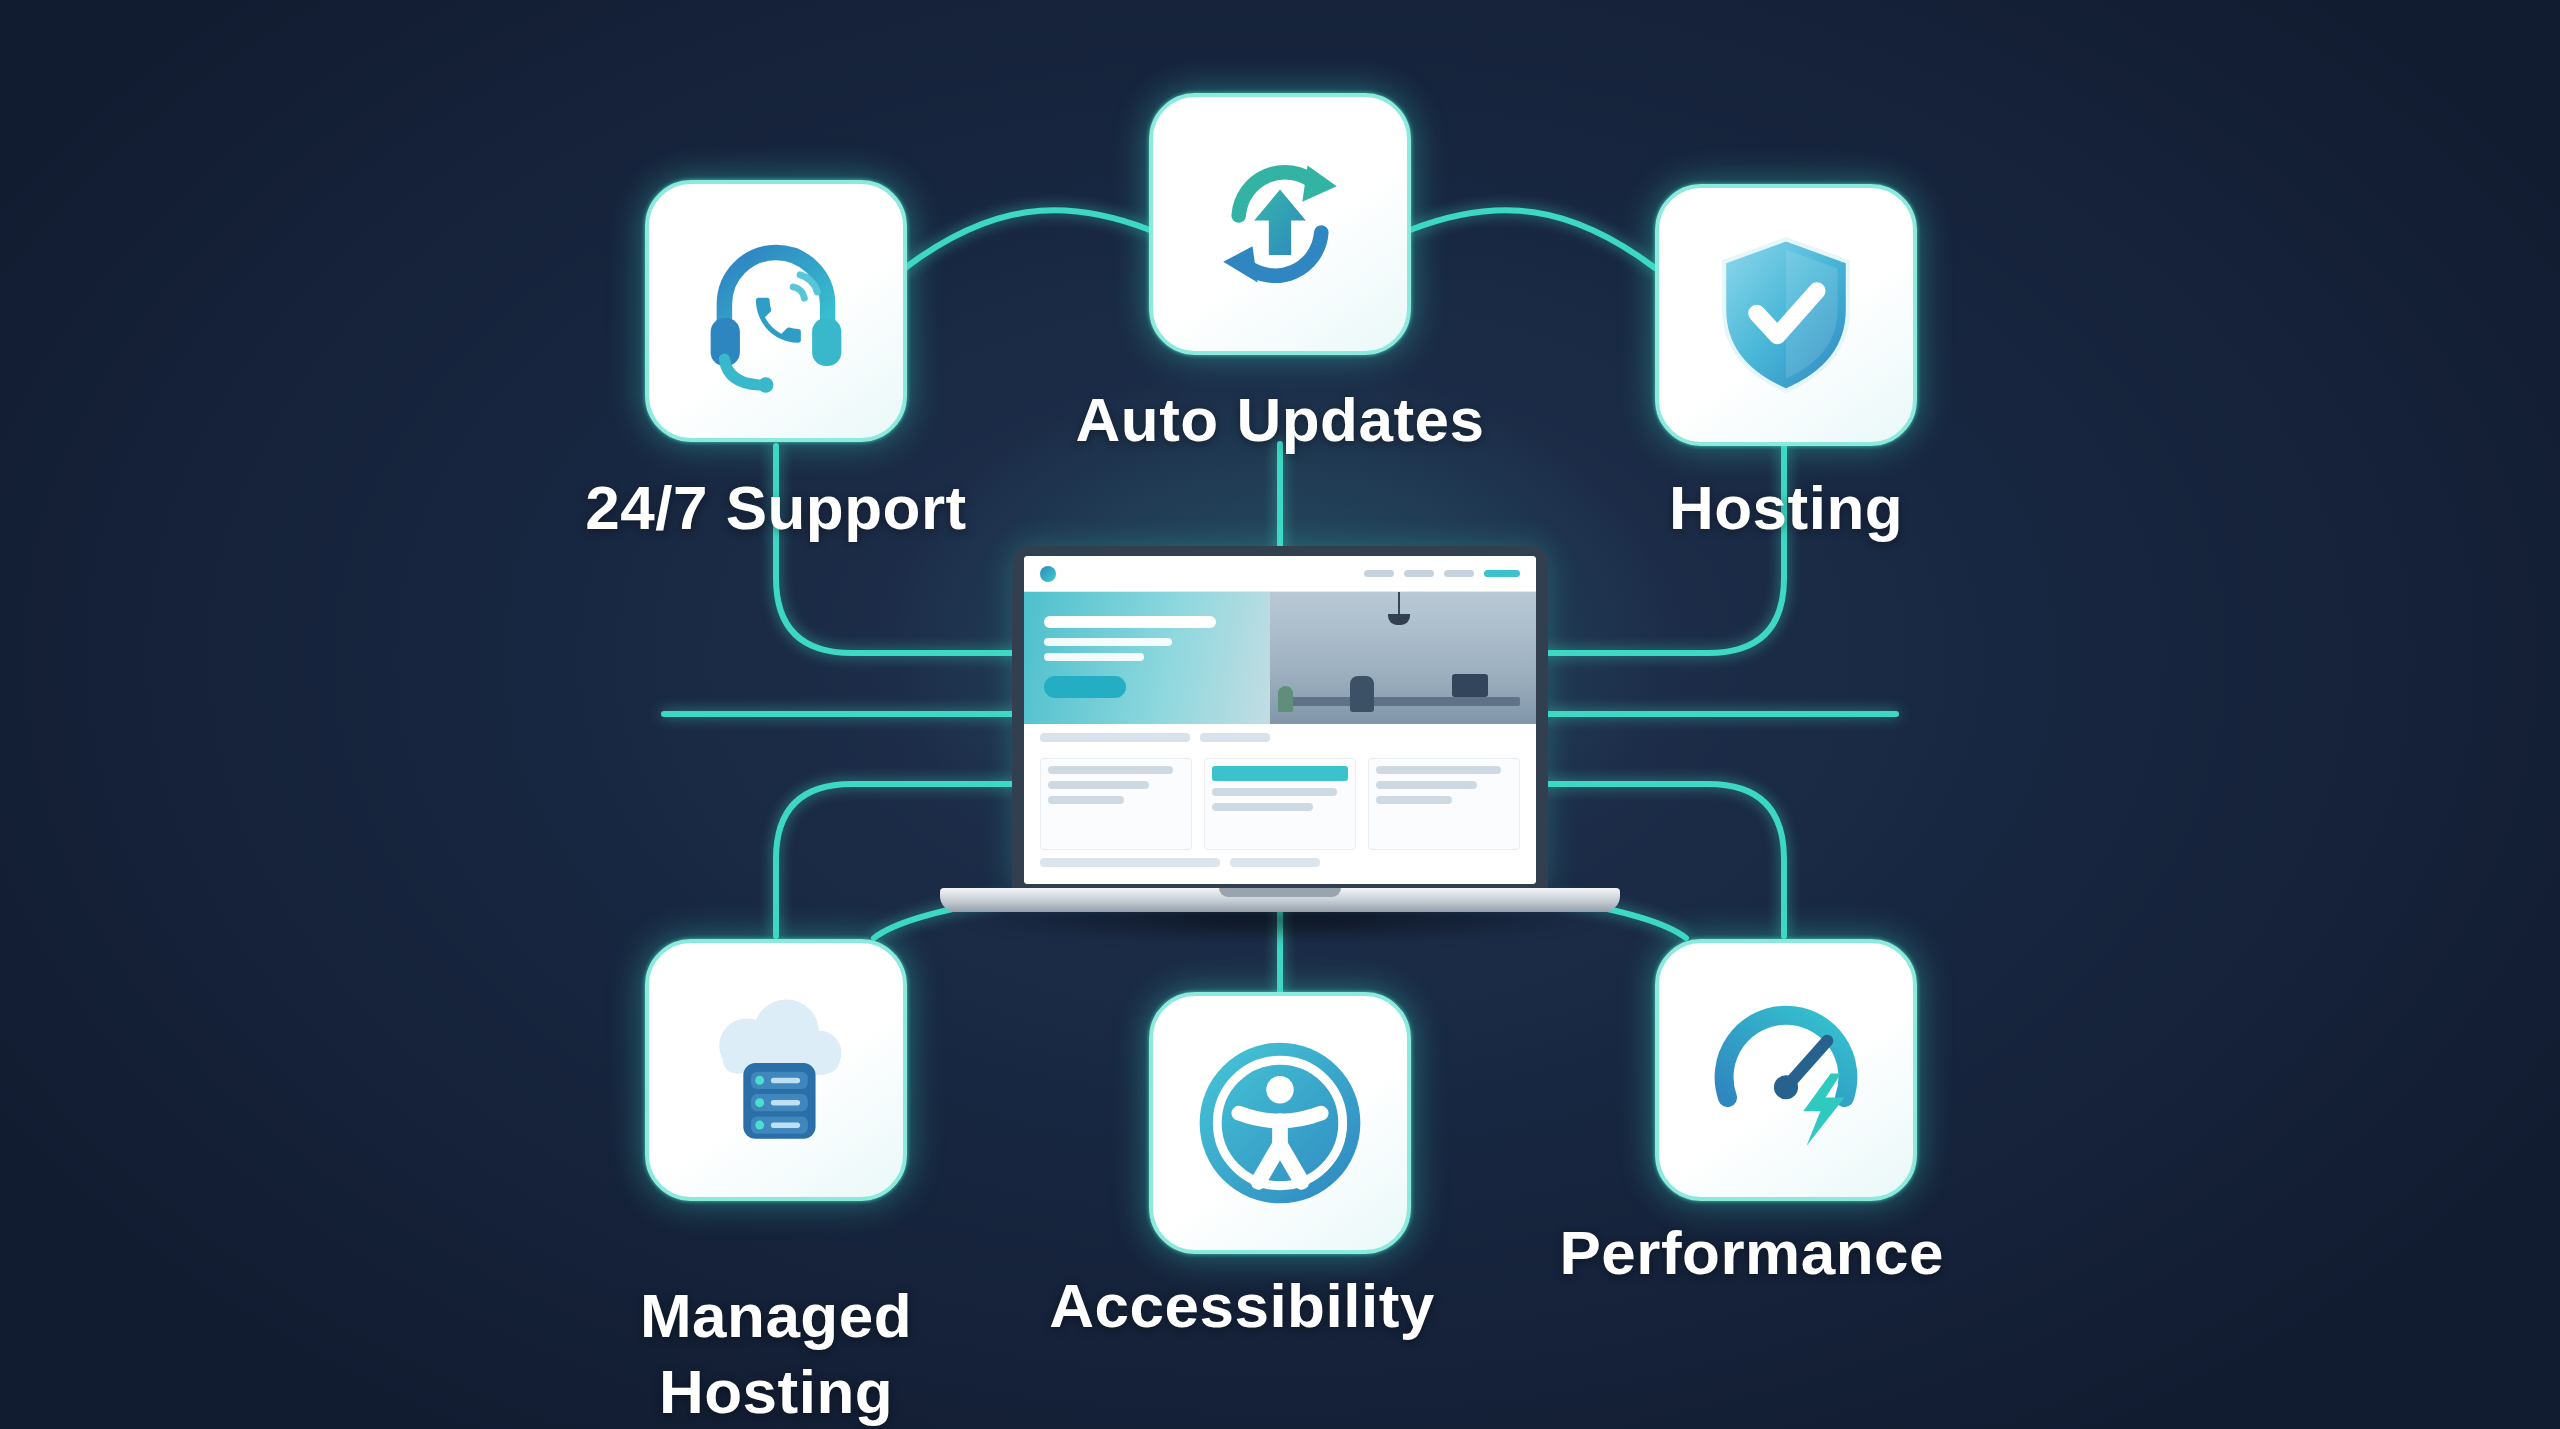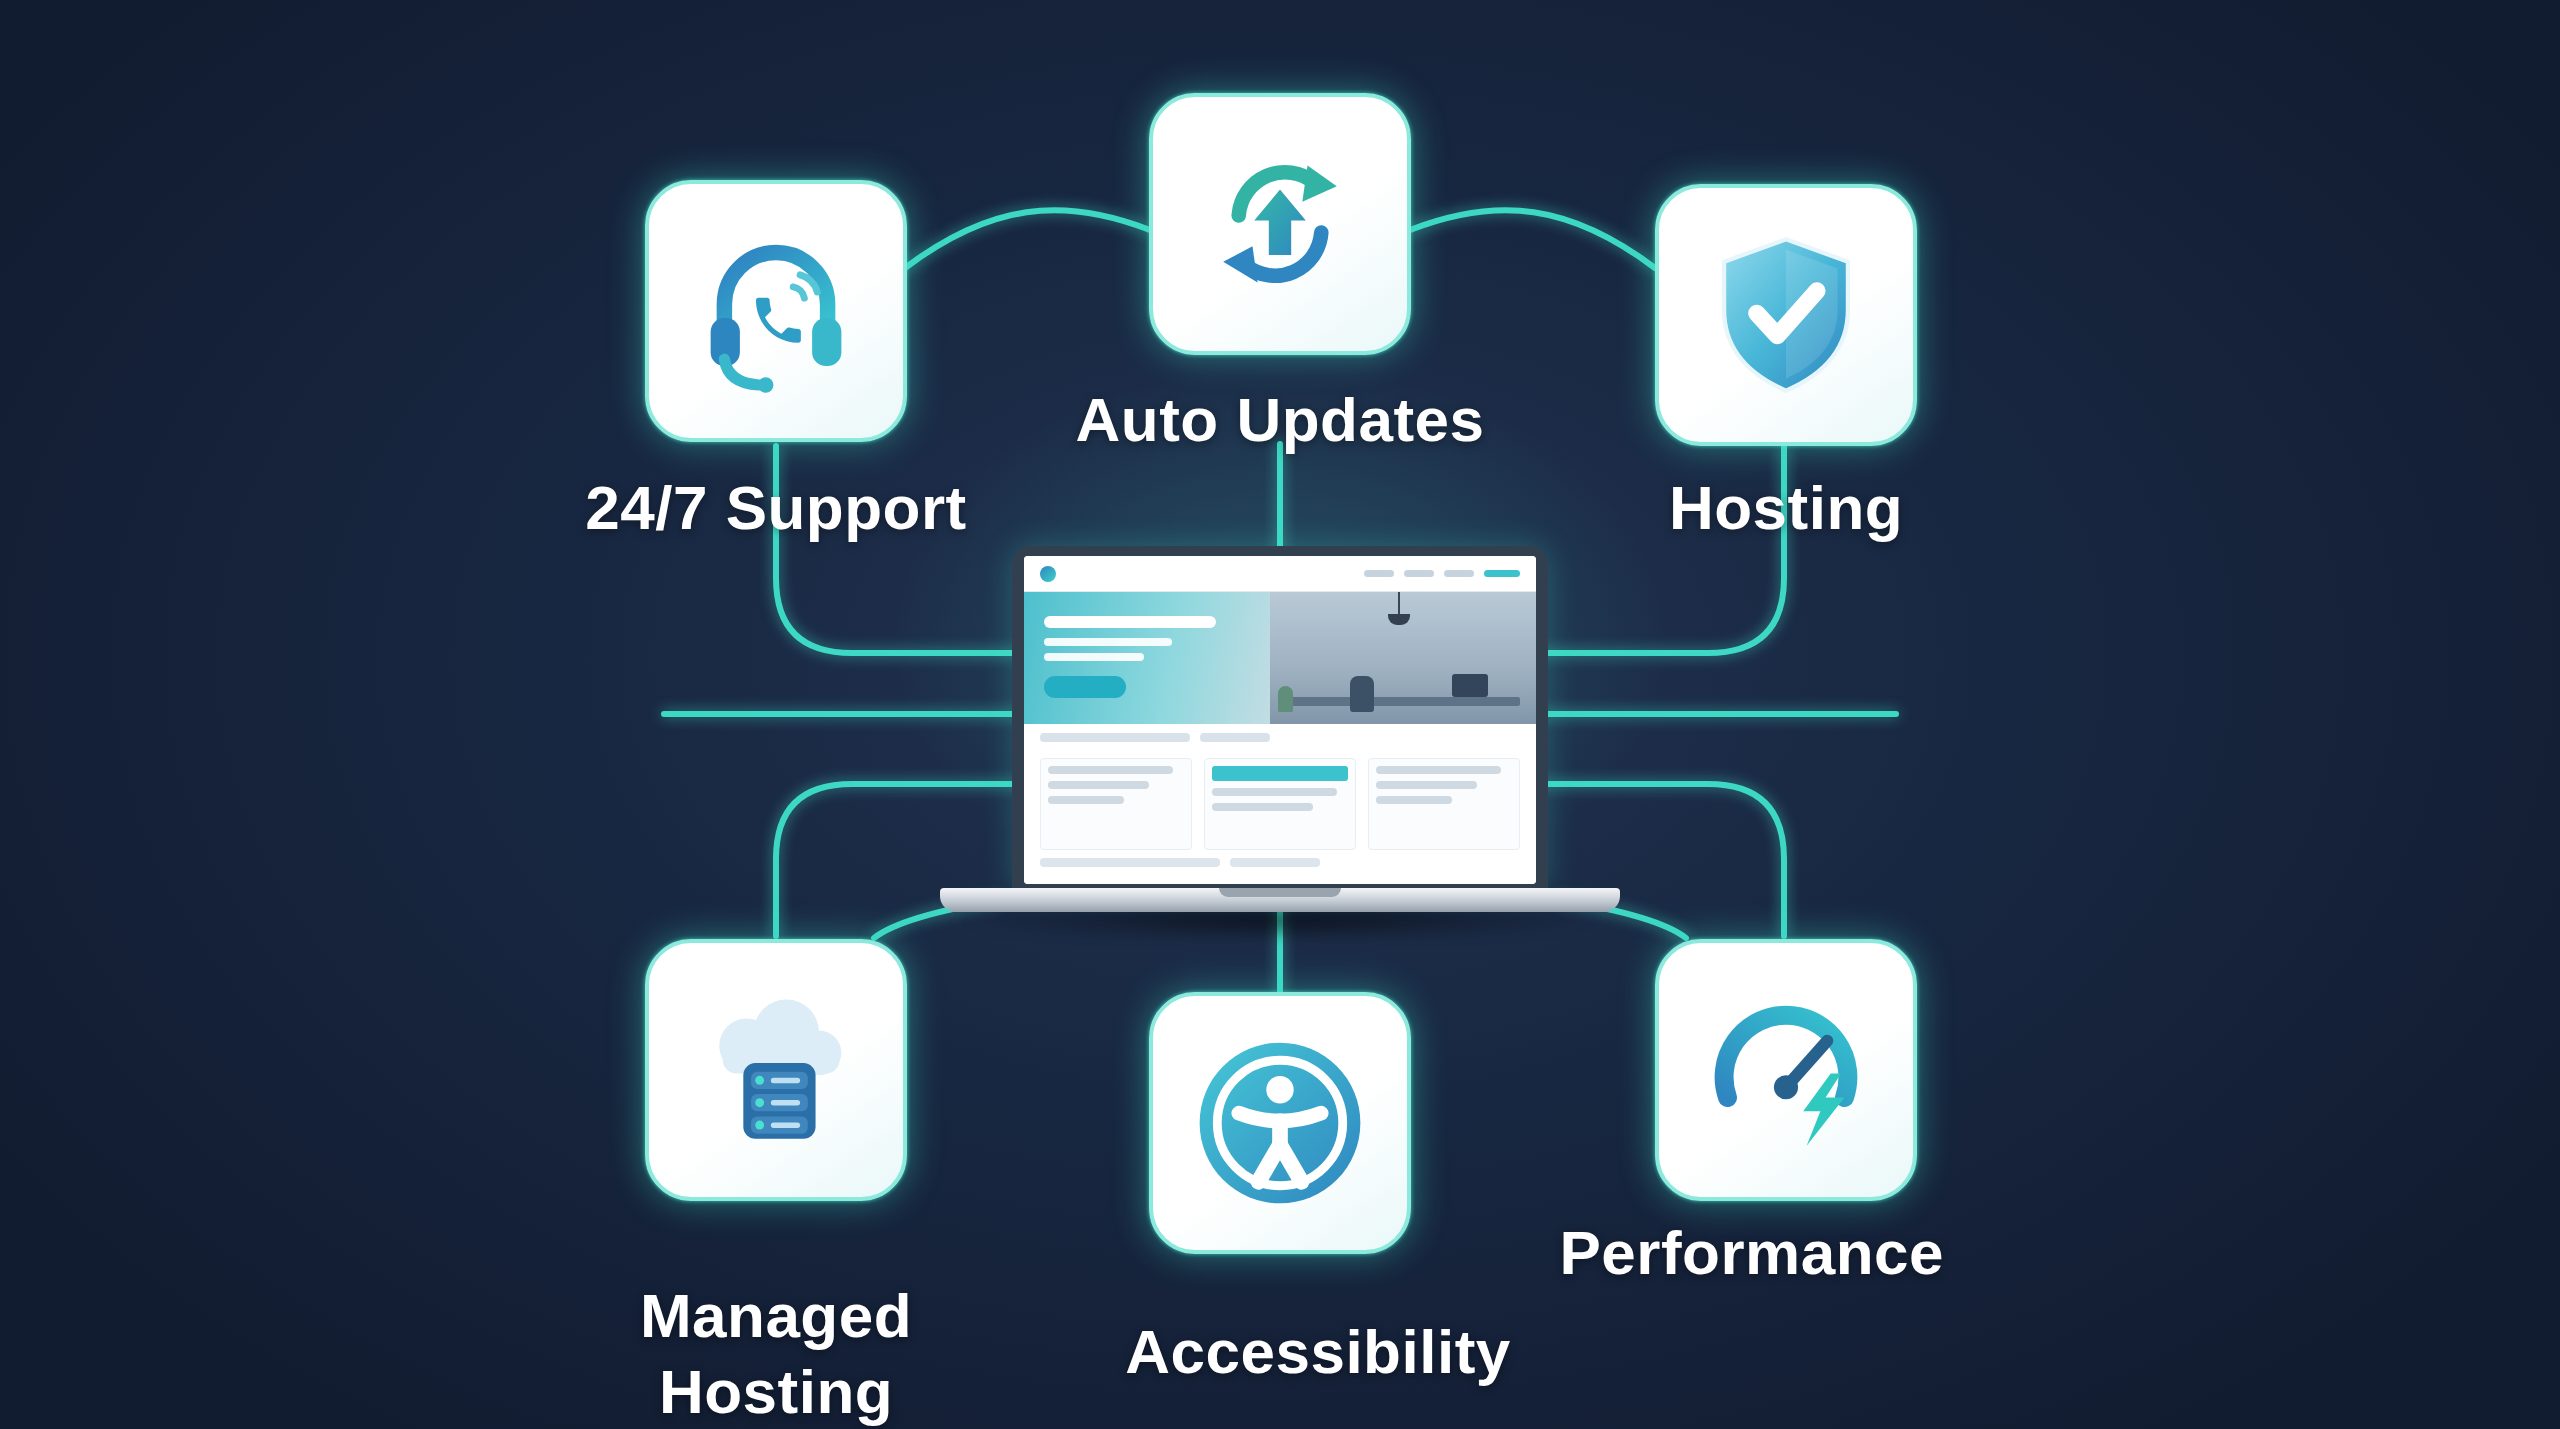--- a/index.html
+++ b/index.html
@@ -193,21 +193,21 @@
       </defs>
       <circle cx="50" cy="50" r="41" fill="url(#ga)"></circle>
       <circle cx="50" cy="50" r="32" fill="none" stroke="#ffffff" stroke-width="4.5"></circle>
       <circle cx="50" cy="33" r="7" fill="#ffffff"></circle>
       <path d="M29 45 Q50 53 71 45" stroke="#ffffff" stroke-width="7.5" fill="none" stroke-linecap="round"></path>
       <path d="M50 49 V61" stroke="#ffffff" stroke-width="8" stroke-linecap="round"></path>
       <path d="M50 61 L39 80" stroke="#ffffff" stroke-width="8" stroke-linecap="round"></path>
       <path d="M50 61 L61 80" stroke="#ffffff" stroke-width="8" stroke-linecap="round"></path>
     </svg>
   </div>
-  <div class="label" style="left:1088px; top:1268px; width:460px;margin-top:46px;">Accessibility</div>
+  <div class="label" style="left:1012px; top:1268px; width:460px;">Accessibility</div>
 
   <div class="card" style="left:1655px; top:939px;">
     <svg viewBox="0 0 100 100" aria-hidden="true">
       <defs>
         <linearGradient id="gp" x1="0" y1="1" x2="1" y2="0">
           <stop offset="0" stop-color="#2f86c0"></stop>
             <stop offset="1" stop-color="#35c4cf"></stop>
         </linearGradient>
       </defs>
       <path d="M16 66 A 36 36 0 1 1 84 66" stroke="url(#gp)" stroke-width="11" fill="none" stroke-linecap="round"></path>

